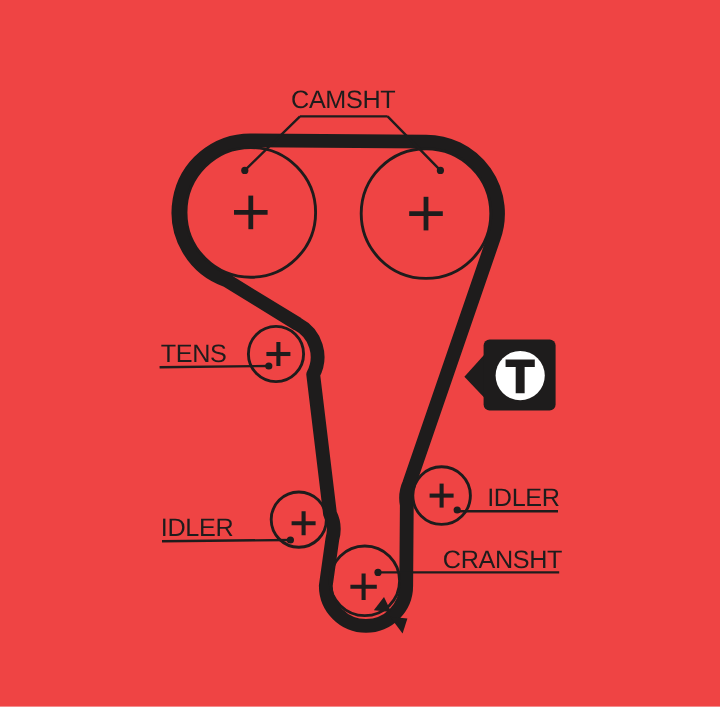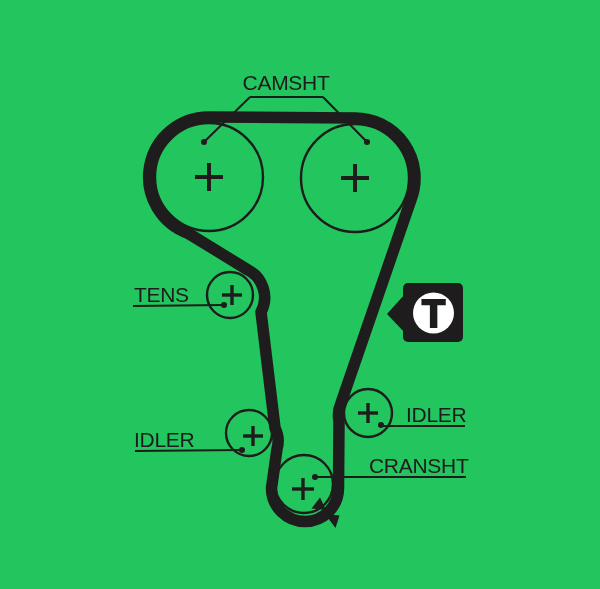--- a/index.html
+++ b/index.html
@@ -8,21 +8,21 @@
     background: #ffffff;
     width: 600px;
     height: 589px;
     overflow: hidden;
     font-family: "Liberation Sans", sans-serif;
   }
   .stage {
     position: relative;
     width: 600px;
     height: 589px;
-    background: #22c55e;
+    background: #ef4444;
   }
   svg { display: block; }
   .belt {
     fill: none;
     stroke: #1e1c1c;
     stroke-width: 11.5;
     stroke-linejoin: round;
     stroke-linecap: round;
   }
   .pulley {

